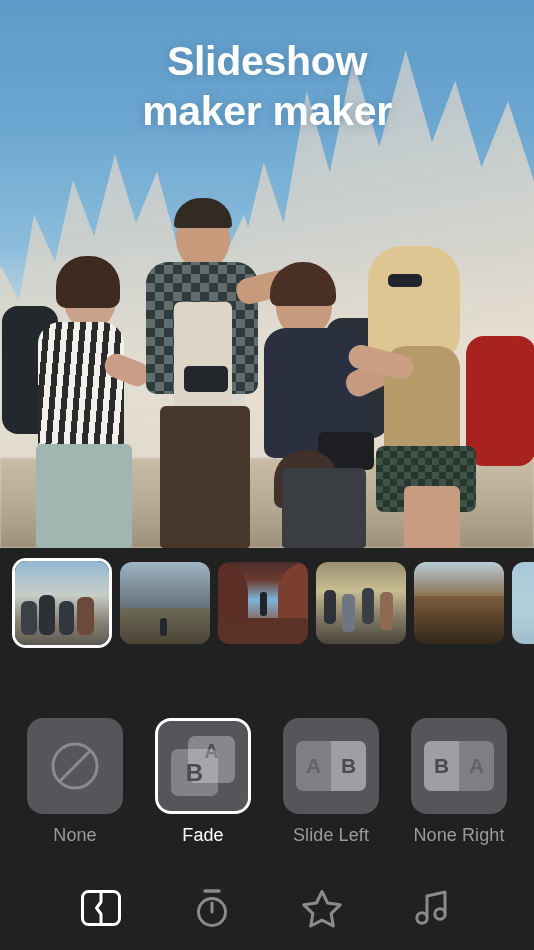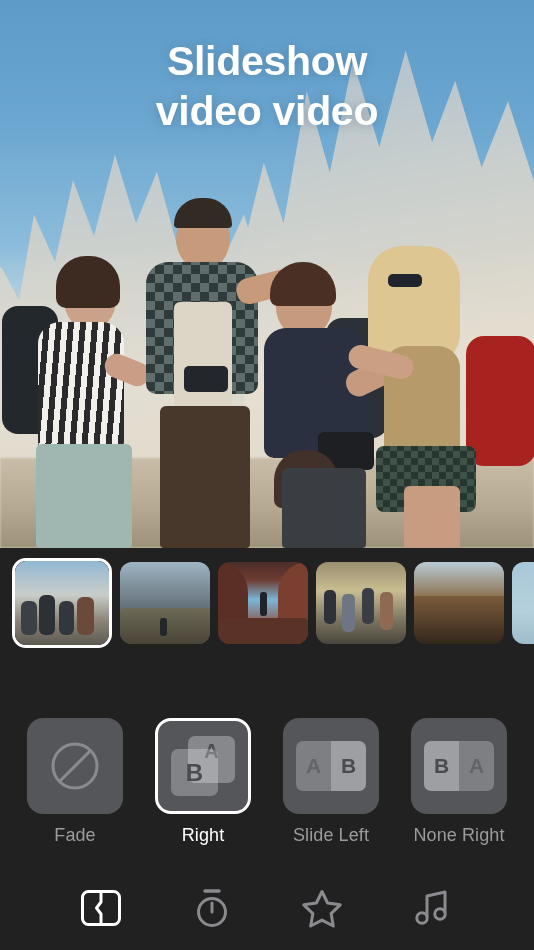--- a/index.html
+++ b/index.html
@@ -217,21 +217,21 @@
         <div class="body" style="left:32px; top:128px; width:76px; height:110px; background:#b69a6a;"></div>
         <div class="arm" style="left:-4px; top:132px; width:66px; height:24px; background:#cb9f84; transform:rotate(14deg);"></div>
         <div class="blob" style="left:24px; top:228px; width:100px; height:66px;
              background:repeating-conic-gradient(#27362e 0% 25%,#405349 0% 50%) 0/14px 14px; border-radius:8px;"></div>
         <div class="legs" style="left:52px; top:268px; width:56px; height:62px; background:#c79c80;"></div>
       </div>
     </div>
 
     <div class="title">
       <div>Slideshow</div>
-      <div>video video</div>
+      <div>maker maker</div>
     </div>
   </div>
 
   <div class="strip">
     <div class="thumb selected">
       <div class="img sc-group">
         <div class="blob" style="left:6px; top:40px; width:16px; height:34px; background:#3b4046; border-radius:6px;"></div>
         <div class="blob" style="left:24px; top:34px; width:16px; height:40px; background:#2c3138; border-radius:6px;"></div>
         <div class="blob" style="left:44px; top:40px; width:15px; height:34px; background:#32373d; border-radius:6px;"></div>
         <div class="blob" style="left:62px; top:36px; width:17px; height:38px; background:#6b4a3c; border-radius:6px;"></div>
@@ -281,29 +281,29 @@
 
     <div class="options">
 
       <div class="option">
         <div class="tile">
           <svg class="noicon" viewBox="0 0 52 52">
             <circle cx="26" cy="26" r="22" fill="none" stroke="#8a8b8f" stroke-width="3"></circle>
             <line x1="11" y1="41" x2="41" y2="11" stroke="#8a8b8f" stroke-width="3"></line>
           </svg>
         </div>
-        <div class="lbl">Fade</div>
+        <div class="lbl">None</div>
       </div>
 
       <div class="option active">
         <div class="tile">
           <span class="card fade-a">A</span>
           <span class="card fade-b">B</span>
         </div>
-        <div class="lbl">Right</div>
+        <div class="lbl">Fade</div>
       </div>
 
       <div class="option">
         <div class="tile">
           <span class="slideframe">
             <span class="half dim">A</span>
             <span class="half lit">B</span>
           </span>
         </div>
         <div class="lbl">Slide Left</div>

